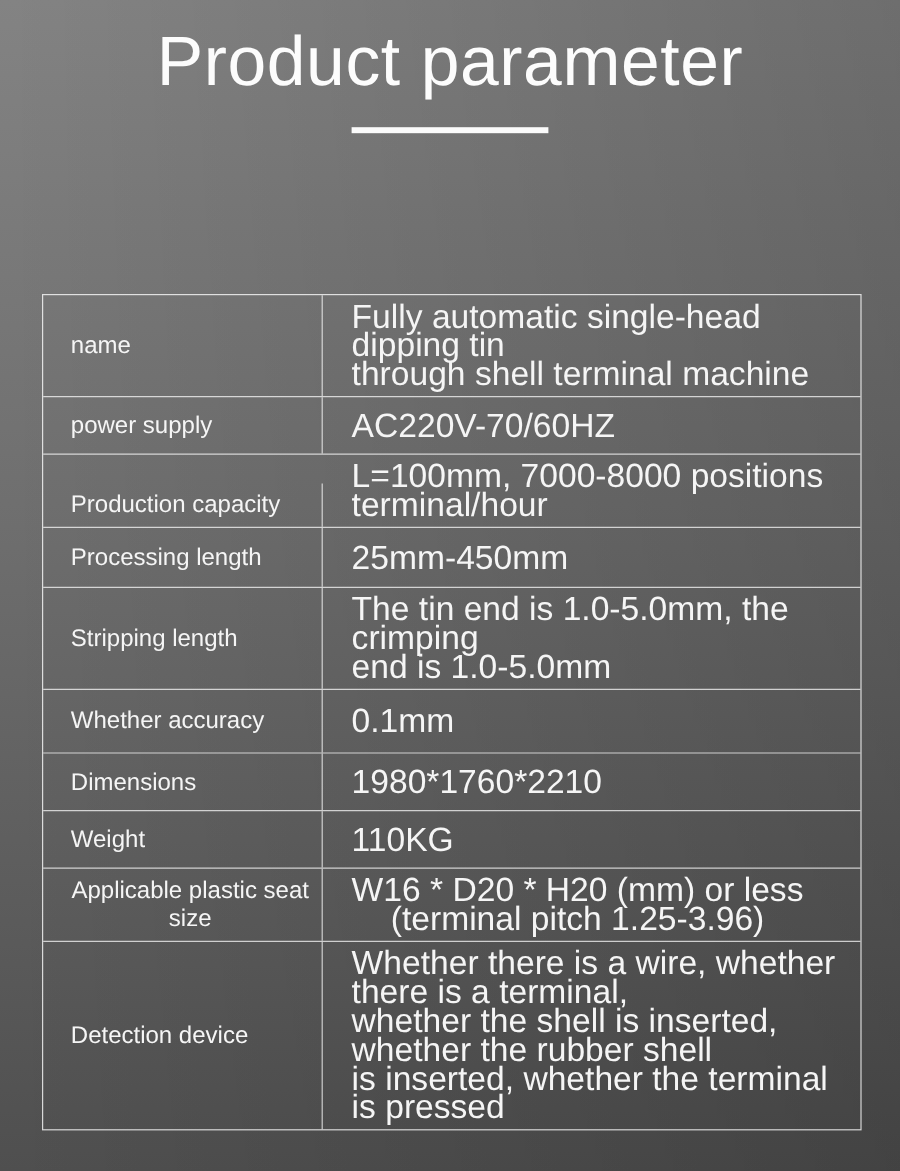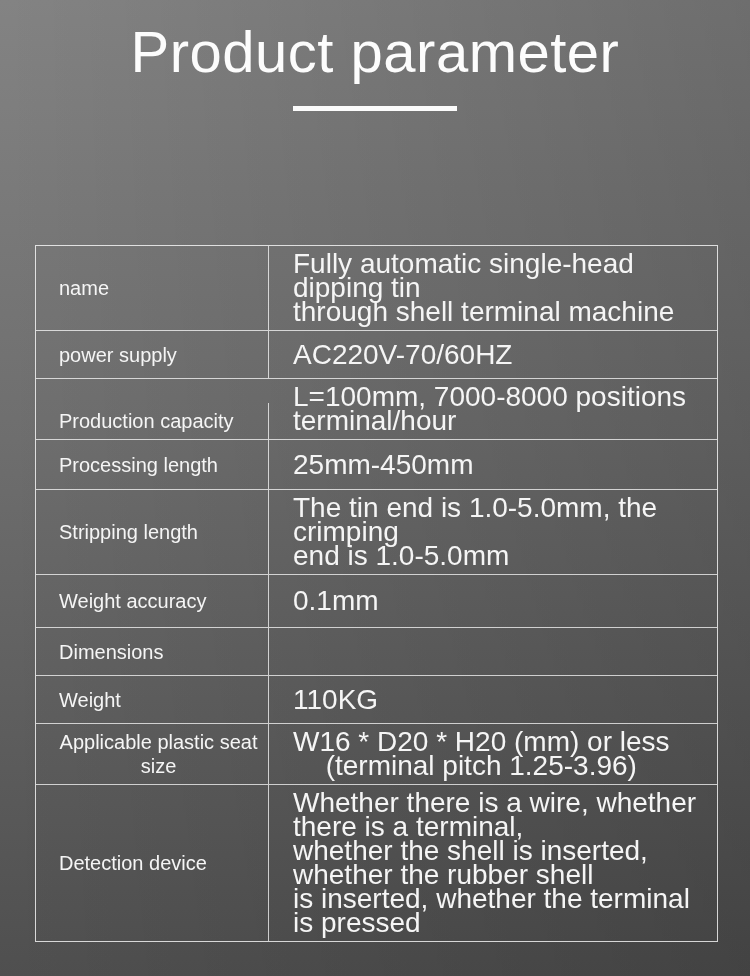--- a/index.html
+++ b/index.html
@@ -128,31 +128,34 @@
         <span class="txt">Stripping length</span>
       </div>
       <div class="cell value">
         <span class="txt">The tin end is 1.0-5.0mm, the crimping
 end is 1.0-5.0mm</span>
       </div>
     </div>
 
     <div class="row">
       <div class="cell label">
-        <span class="txt">Weight accuracy</span>
+        <span class="txt">Whether accuracy</span>
       </div>
       <div class="cell value">
         <span class="txt">0.1mm</span>
       </div>
     </div>
 
 
     <div class="row">
       <div class="cell label">
         <span class="txt">Dimensions</span>
+      </div>
+      <div class="cell value">
+        <span class="txt">1980*1760*2210</span>
       </div>
     </div>
 
     <div class="row">
       <div class="cell label">
         <span class="txt">Weight</span>
       </div>
       <div class="cell value">
         <span class="txt">110KG</span>
       </div>

